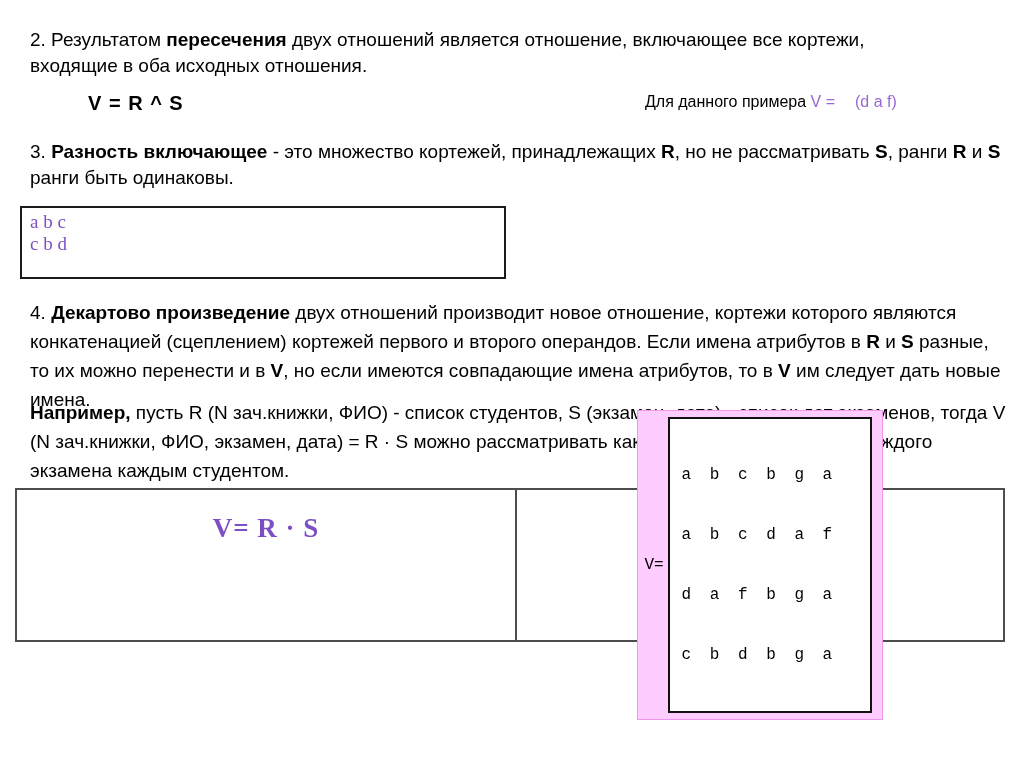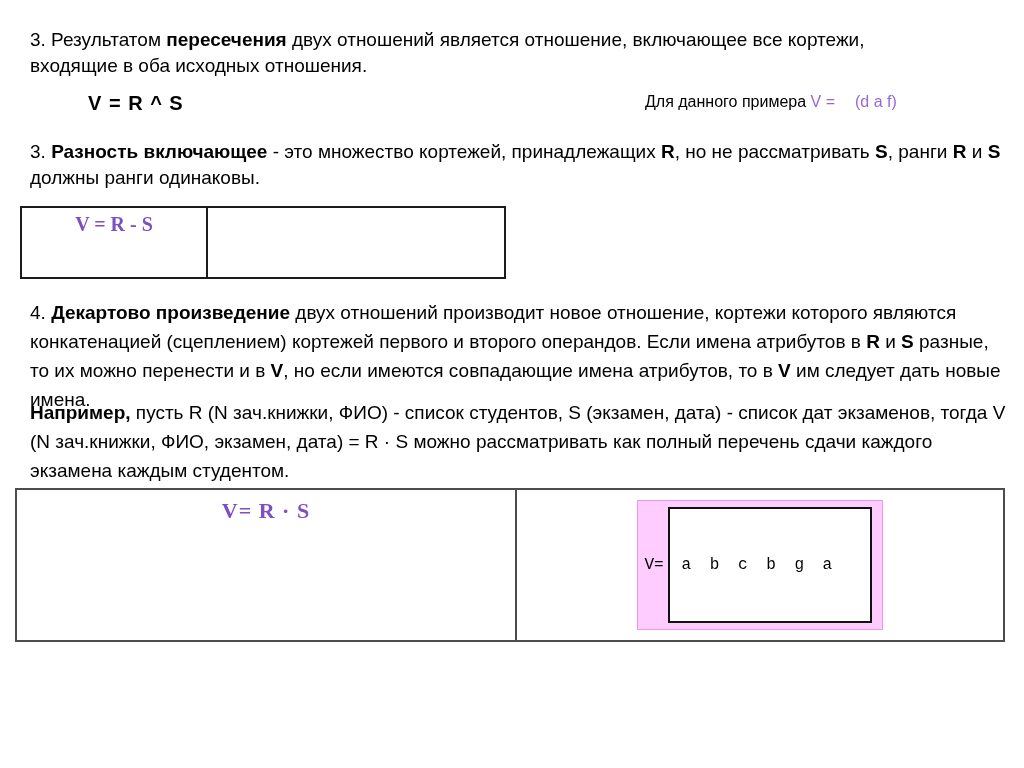--- a/index.html
+++ b/index.html
@@ -35,62 +35,68 @@
   .serif-purple{color:var(--purple-serif,#7d4fc4);}
   .p4{left:30px;top:298px;width:978px;line-height:29px;}
   .p5{left:30px;top:398px;width:978px;line-height:29px;}
   
   .t2{
     position:absolute;left:15px;top:488px;width:986px;height:150px;
     border:2px solid var(--t2-border,#4d4d4d);display:flex;background:#fff;
   }
   .t2-left{
     width:500px;border-right:2px solid var(--t2-border,#4d4d4d);box-sizing:border-box;
-    text-align:center;padding-top:8px;
-    font-family:"Liberation Serif", serif;font-size:22px;font-weight:bold;
+    text-align:center;padding-top:23px;
+    font-family:"Liberation Serif", serif;font-size:27px;font-weight:bold;
     color:var(--purple-serif,#7d4fc4);letter-spacing:1px;
   }
   .t2-right{flex:1;display:flex;align-items:center;justify-content:center;}
   .pinkbox{
     background:var(--pink-bg,#ffccff);border:1px solid var(--pink-border,#ef96ef);
     display:flex;align-items:center;padding:6px 10px 6px 6px;
   }
   .vlabel{font-family:"Liberation Mono", monospace;font-size:16px;color:#000;margin-right:4px;}
   .matrix{
     background:#ffffff;border:2px solid #111;padding:6px 12px;
     font-family:"Liberation Mono", monospace;font-size:16px;line-height:20px;
     letter-spacing:1px;word-spacing:7px;white-space:pre;color:#000;
   }
 </style>
 </head>
 <body>
 
 <main>
 
-  <p class="para p2"><span>3. Результатом </span><span class="bold">пересечения</span><span> двух отношений является отношение, включающее все кортежи, входящие в оба исходных отношения.</span></p>
+  <p class="para p2"><span>2. Результатом </span><span class="bold">пересечения</span><span> двух отношений является отношение, включающее все кортежи, входящие в оба исходных отношения.</span></p>
 
   <div class="formula2">V = R ^ S</div>
 
   <div class="example2"><span>Для данного примера </span><span class="purple-sans">V =</span><span class="purple-sans gap-left">(d a f)</span></div>
 
-  <p class="para p3"><span>3. </span><span class="bold">Разность включающее</span><span> - это множество кортежей, принадлежащих </span><span class="bold">R</span><span>, но не рассматривать </span><span class="bold">S</span><span>, ранги </span><span class="bold">R</span><span> и </span><span class="bold">S</span><span> должны ранги одинаковы.</span></p>
+  <p class="para p3"><span>3. </span><span class="bold">Разность включающее</span><span> - это множество кортежей, принадлежащих </span><span class="bold">R</span><span>, но не рассматривать </span><span class="bold">S</span><span>, ранги </span><span class="bold">R</span><span> и </span><span class="bold">S</span><span> ранги быть одинаковы.</span></p>
 
   <div class="t1">
-    <div class="t1-c1"><span class="serif-purple bold">V = R - S</span></div>
+    <div class="t1-c3">
+      <div>a b c</div>
+      <div>c b d</div>
+    </div>
   </div>
 
   <p class="para p4"><span>4. </span><span class="bold">Декартово произведение</span><span> двух отношений производит новое отношение, кортежи которого являются конкатенацией (сцеплением) кортежей первого и второго операндов. Если имена атрибутов в </span><span class="bold">R</span><span> и </span><span class="bold">S</span><span> разные, то их можно перенести и в </span><span class="bold">V</span><span>, но если имеются совпадающие имена атрибутов, то в </span><span class="bold">V</span><span> им следует дать новые имена.</span></p>
 
   <p class="para p5"><span class="bold">Например,</span><span> пусть R (N зач.книжки, ФИО) - список студентов, S (экзамен, дата) - список дат экзаменов, тогда V (N зач.книжки, ФИО, экзамен, дата) = R · S можно рассматривать как полный перечень сдачи каждого экзамена каждым студентом.</span></p>
 
   <div class="t2">
     <div class="t2-left"><span>V= R · S</span></div>
     <div class="t2-right">
       <div class="pinkbox">
         <span class="vlabel">V=</span>
         <div class="matrix">
           <div>a b c b g a</div>
+          <div>a b c d a f</div>
+          <div>d a f b g a</div>
+          <div>c b d b g a</div>
         </div>
       </div>
     </div>
   </div>
 
 </main>
 
 </body></html>

